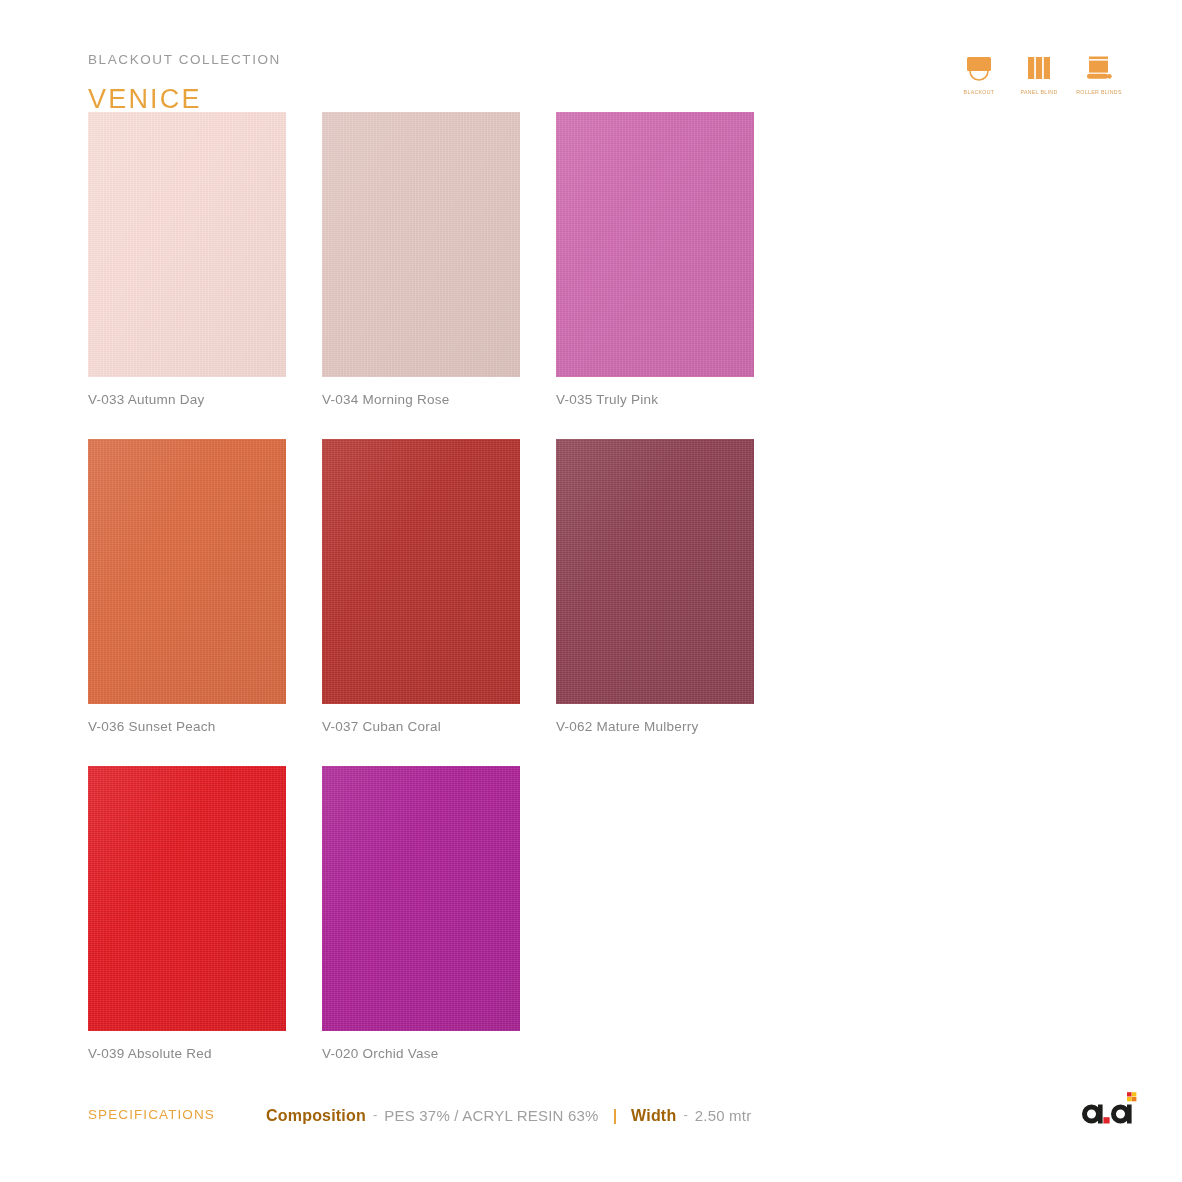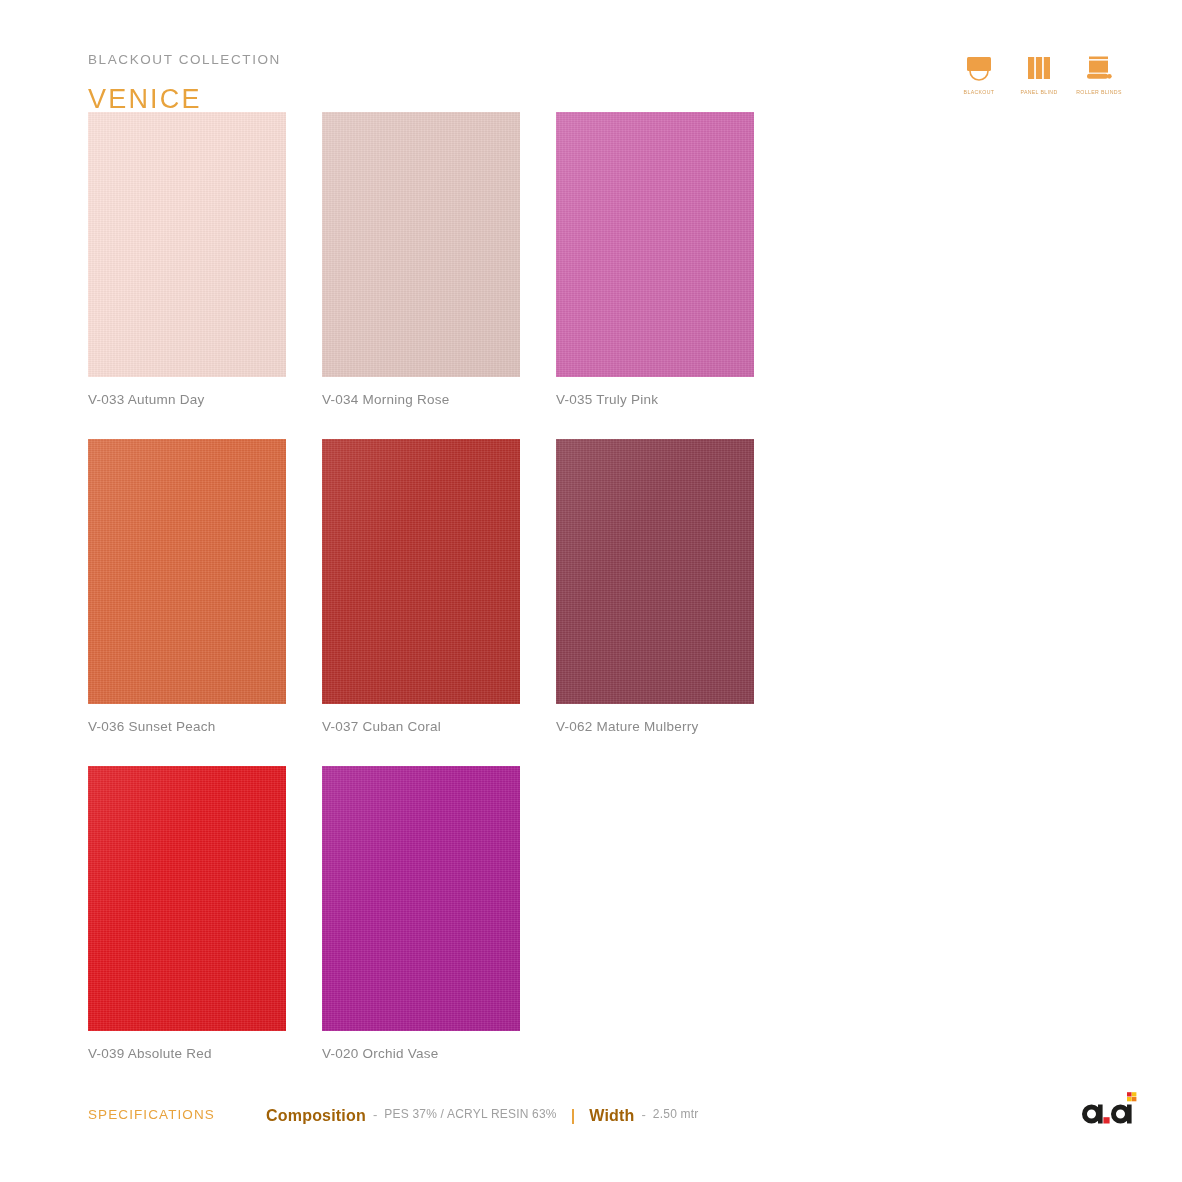--- a/index.html
+++ b/index.html
@@ -150,21 +150,21 @@
     color: #a16207;
     font-weight: 700;
     letter-spacing: 0.2px;
   }
   .spec-dash {
     font-size: 13px;
     color: #a8a8a8;
     margin: 0 7px;
   }
   .spec-val {
-    font-size: 12px;
+    font-size: 15px;
     color: #a0a0a0;
     letter-spacing: 0.2px;
   }
   .spec-sep {
     display: inline-block;
     width: 2.5px;
     height: 15px;
     background: #e8a33d;
     margin: 0 15px;
     position: relative;

